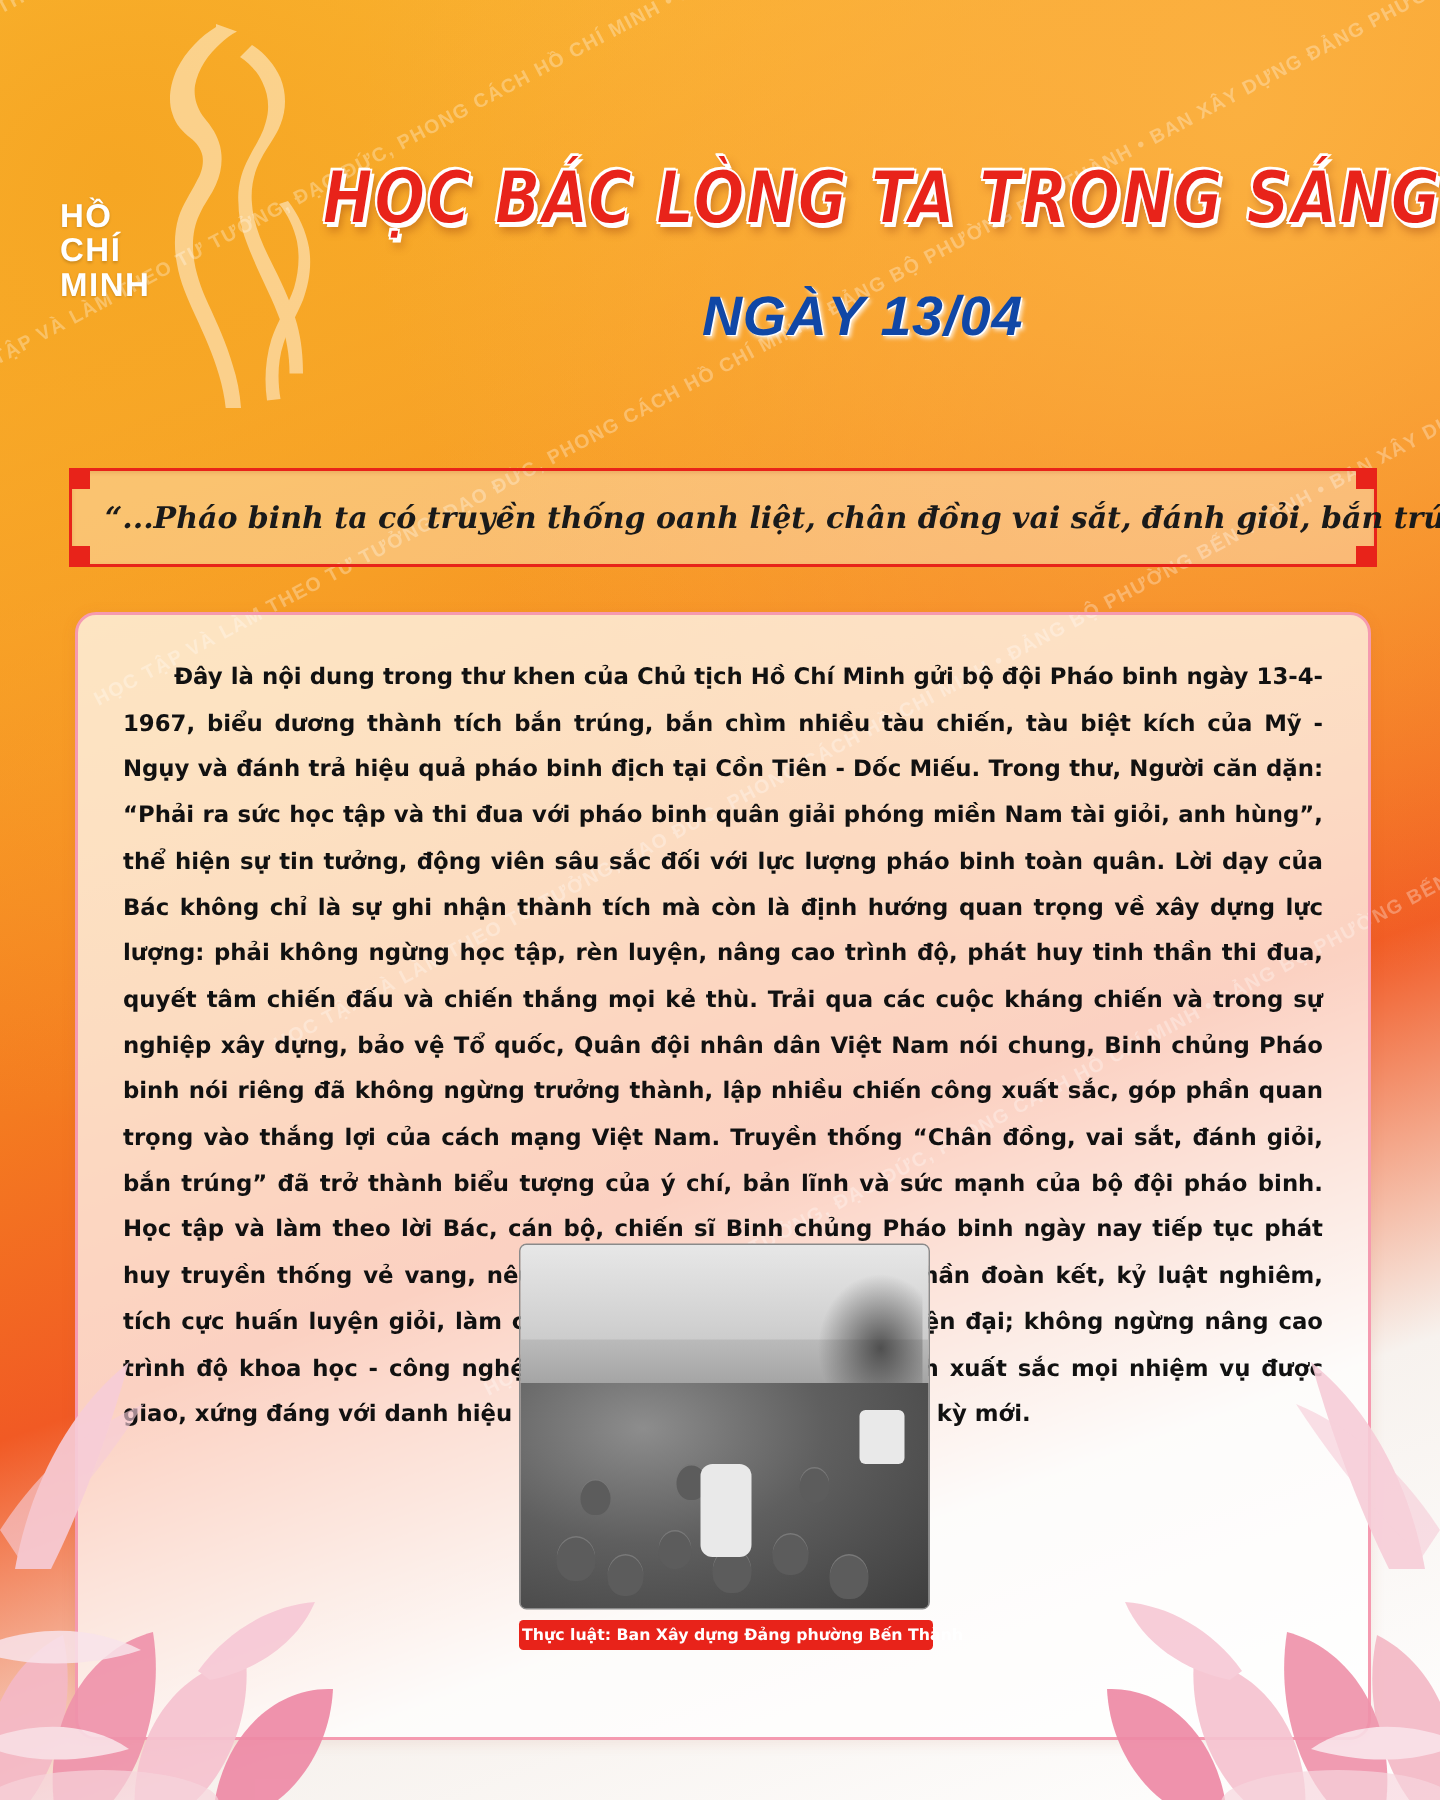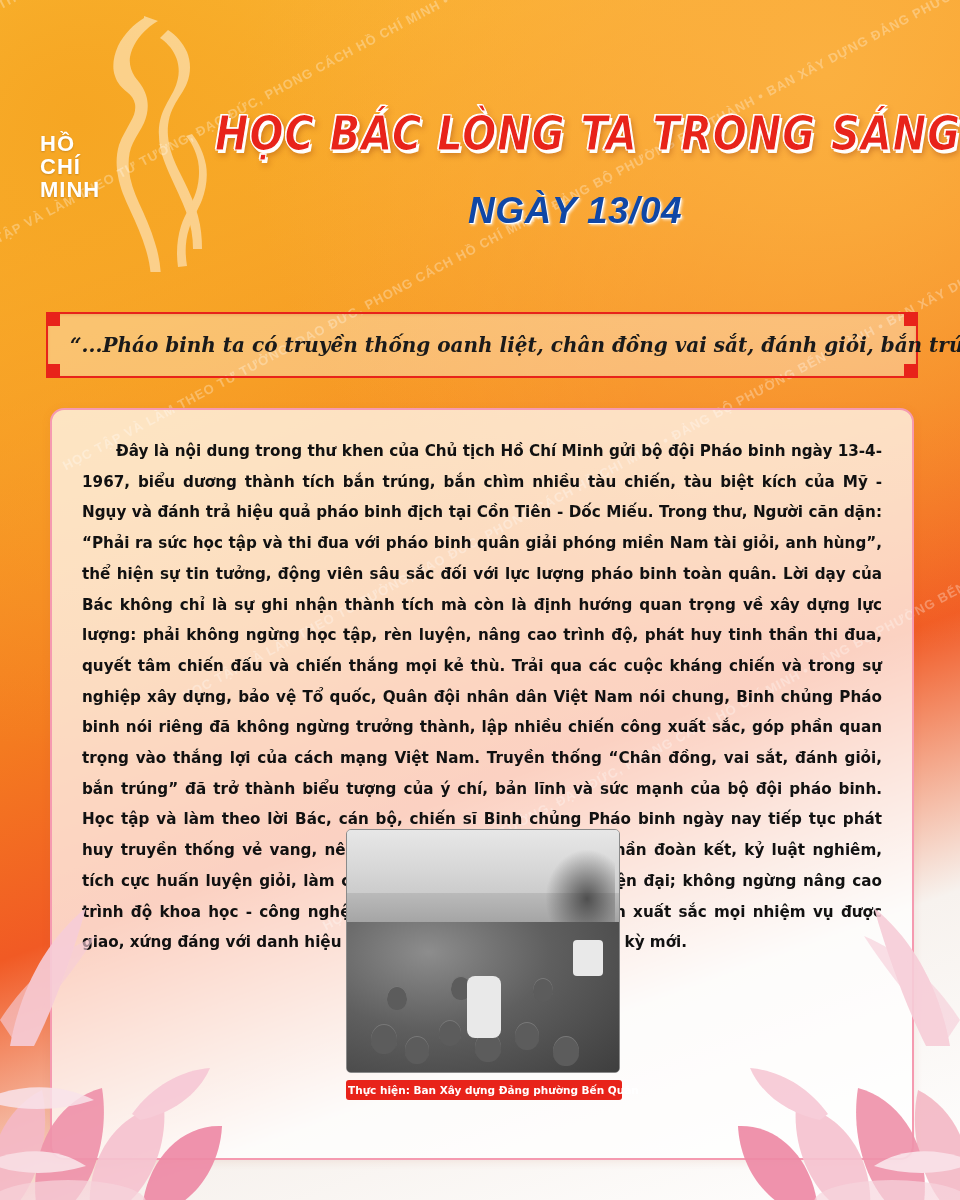--- a/index.html
+++ b/index.html
@@ -199,21 +199,21 @@
         <span class="h" style="left:92px;bottom:26px;width:22px;height:26px;"></span>
         <span class="h" style="left:128px;bottom:10px;width:26px;height:30px;"></span>
         <span class="h" style="left:168px;bottom:22px;width:24px;height:28px;"></span>
         <span class="h" style="left:206px;bottom:6px;width:26px;height:30px;"></span>
         <span class="h" style="left:40px;bottom:62px;width:20px;height:24px;"></span>
         <span class="h" style="left:104px;bottom:72px;width:20px;height:24px;"></span>
         <span class="h" style="left:186px;bottom:70px;width:20px;height:24px;"></span>
         <span class="w" style="left:120px;bottom:34px;width:34px;height:62px;border-radius:8px;"></span>
         <span class="w" style="left:226px;bottom:96px;width:30px;height:36px;"></span>
       </div>
-      <div class="caption">Thực hiện: Ban Xây dựng Đảng phường Bến Quân</div>
+      <div class="caption">Thực luật: Ban Xây dựng Đảng phường Bến Thành</div>
     </div>
   </div>
 
   <svg class="lotus lotus-left" viewBox="0 0 300 300">
     <g opacity="0.92">
       <path d="M10 300 C0 250 20 200 60 180 C70 225 55 275 30 300 Z" fill="#f4b9c6"></path>
       <path d="M55 300 C45 240 75 190 120 178 C128 228 110 278 84 300 Z" fill="#ef93ab"></path>
       <path d="M108 300 C104 246 138 200 182 196 C186 243 162 285 136 300 Z" fill="#f6c3d0"></path>
       <path d="M160 300 C164 252 198 214 240 216 C238 258 212 290 186 300 Z" fill="#ee8aa6"></path>
       <ellipse cx="86" cy="292" rx="78" ry="22" fill="#f7d3dc" opacity=".7"></ellipse>

